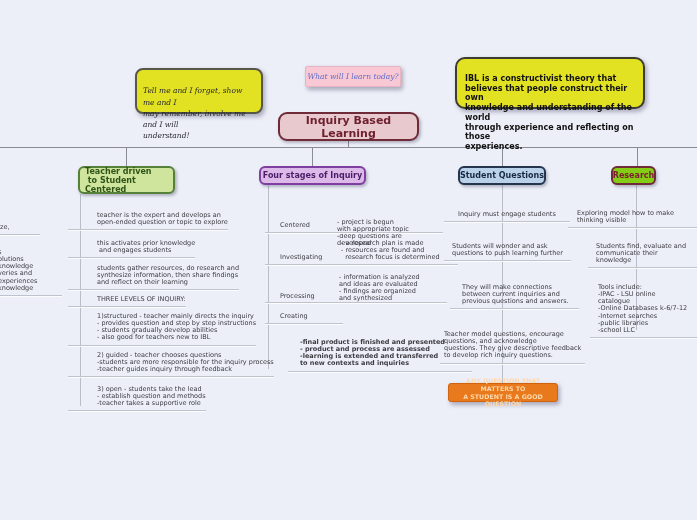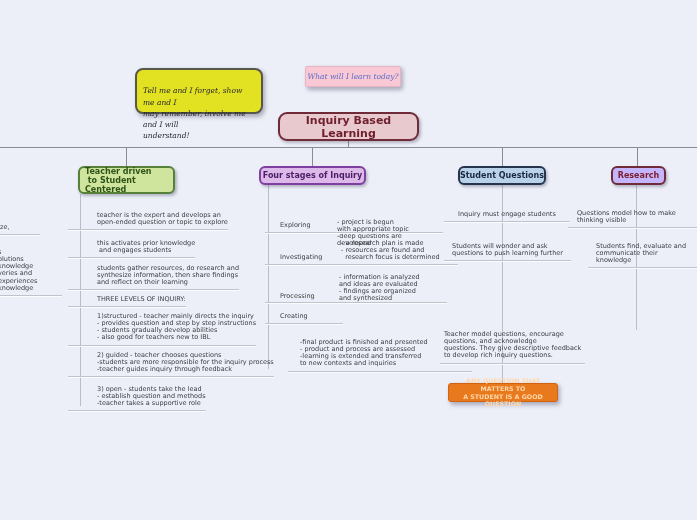--- a/index.html
+++ b/index.html
@@ -41,40 +41,48 @@
     <span>What will I learn today?</span>
   </div>
 
   <div class="note script" style="left:135px;top:68px;width:128px;height:46px;background:#e3e222;border:2px solid #57574a;border-radius:8px;
               font-size:7.5px;line-height:1.5;color:#26262e;padding:4px 6px;">
     <span>Tell me and I forget, show me and I
 may remember, involve me and I will
 understand!</span>
   </div>
 
+  <div class="note" style="left:455px;top:57px;width:190px;height:52px;background:#e3e222;border:2px solid #3c3c30;border-radius:10px;
+              font-size:8px;font-weight:bold;line-height:1.22;color:#111;padding:5px 8px;">
+    <span>IBL is a constructivist theory that
+believes that people construct their own
+knowledge and understanding of the world
+through experience and reflecting on those
+experiences.</span>
+  </div>
 
   <div class="node root" style="left:278px;top:112px;width:141px;height:29px;background:#e8c9ce;border:2px solid #6f2b38;color:#6f1f2e;">
     <span>Inquiry Based Learning</span>
   </div>
 
   <div class="node" style="left:78px;top:166px;width:97px;height:28px;background:#cfe49d;border:2px solid #55813a;color:#2f5418;
               font-size:8px;text-align:left;padding:2px 5px;">
     <span>Teacher driven
 &nbsp;to Student Centered</span>
   </div>
 
   <div class="node" style="left:259px;top:166px;width:107px;height:19px;background:#dcb9e9;border:2px solid #7e3fa0;color:#4b1e66;font-size:8px;">
     <span>Four stages of Inquiry</span>
   </div>
 
   <div class="node" style="left:458px;top:166px;width:88px;height:19px;background:#b9d1e9;border:2px solid #25354d;color:#1a2942;font-size:8px;">
     <span>Student Questions</span>
   </div>
 
-  <div class="node" style="left:611px;top:166px;width:55px;height:19px;background:#c4b5fd;border:2px solid #6f2b38;color:#7c202d;font-size:8px;">
+  <div class="node" style="left:611px;top:166px;width:45px;height:19px;background:#84cc16;border:2px solid #6f2b38;color:#7c202d;font-size:8px;">
     <span>Research</span>
   </div>
 
   <div class="txt u" style="left:68px;top:212px;padding-left:29px;">teacher is the expert and develops an
 open-ended question or topic to explore</div>
   <div class="txt u" style="left:68px;top:240px;padding-left:29px;">this activates prior knowledge
 &nbsp;and engages students</div>
   <div class="txt u" style="left:68px;top:265px;padding-left:29px;">students gather resources, do research and
 synthesize information, then share findings
 and reflect on their learning</div>
@@ -87,63 +95,72 @@
 -students are more responsible for the inquiry process
 -teacher guides inquiry through feedback</div>
   <div class="txt u" style="left:68px;top:386px;padding-left:29px;">3) open - students take the lead
 - establish question and methods
 -teacher takes a supportive role</div>
 
   <div class="txt" style="left:337px;top:219px;">- project is begun
 with appropriate topic
 -deep questions are
 developed</div>
-  <div class="txt" style="left:280px;top:222px;">Exploring</div>
+  <div class="txt" style="left:280px;top:222px;">Centered</div>
   <div class="uline" style="left:265px;top:232px;width:178px;"></div>
 
   <div class="txt" style="left:341px;top:240px;">- a research plan is made
 - resources are found and
 &nbsp;&nbsp;research focus is determined</div>
   <div class="txt" style="left:280px;top:254px;">Investigating</div>
   <div class="uline" style="left:265px;top:264px;width:193px;"></div>
 
   <div class="txt" style="left:339px;top:274px;">- information is analyzed
 and ideas are evaluated
 - findings are organized
 and synthesized</div>
   <div class="txt" style="left:280px;top:293px;">Processing</div>
   <div class="uline" style="left:265px;top:302px;width:182px;"></div>
 
   <div class="txt" style="left:280px;top:313px;">Creating</div>
   <div class="uline" style="left:265px;top:323px;width:78px;"></div>
 
-  <div class="txt" style="left:300px;top:339px;">-final product is finished and presented
+  <div class="txt" style="left:300px;top:339px;font-weight:bold;">-final product is finished and presented
 - product and process are assessed
 -learning is extended and transferred
 to new contexts and inquiries</div>
   <div class="uline" style="left:288px;top:371px;width:184px;"></div>
 
   <div class="txt u" style="left:444px;top:211px;padding:0 14px 3px 14px;">Inquiry must engage students</div>
   <div class="txt u" style="left:444px;top:243px;padding:0 8px 3px 8px;">Students will wonder and ask
 questions to push learning further</div>
+  <div class="txt u" style="left:450px;top:284px;padding:0 10px 3px 12px;">They will make connections
+between current inquiries and
+previous questions and answers.</div>
   <div class="txt u" style="left:440px;top:331px;padding:0 4px 3px 4px;">Teacher model questions, encourage
 questions, and acknowledge
 questions.  They give descriptive feedback
 to develop rich inquiry questions.</div>
 
   <div class="note" style="left:448px;top:383px;width:110px;height:19px;background:#e8791c;border:1.5px solid #cf6310;border-radius:3px;
               font-size:6.3px;font-weight:bold;line-height:1.25;color:#ffd8ab;display:flex;align-items:center;
               justify-content:center;text-align:center;">
     <span>ANY QUESTION THAT MATTERS TO
 A STUDENT IS A GOOD QUESTION</span>
   </div>
 
-  <div class="txt u" style="left:568px;top:210px;padding:0 6px 3px 9px;">Questions model how to make thinking visible</div>
+  <div class="txt u" style="left:568px;top:210px;padding:0 6px 3px 9px;">Exploring model how to make thinking visible</div>
   <div class="txt u" style="left:588px;top:243px;padding:0 10px 3px 8px;">Students find, evaluate and
 communicate their knowledge</div>
+  <div class="txt u" style="left:590px;top:284px;padding:0 8px 3px 8px;">Tools include:
+-IPAC - LSU online catalogue
+-Online Databases k-6/7-12
+-Internet searches
+-public libraries
+-school LLC</div>
 
   <div class="txt u" style="left:0;top:224px;width:40px;">ze,</div>
   <div class="txt u" style="left:-2px;top:249px;width:64px;">s
 olutions
 knowledge
 veries and experiences
 knowledge</div>
 
 </div>
 

